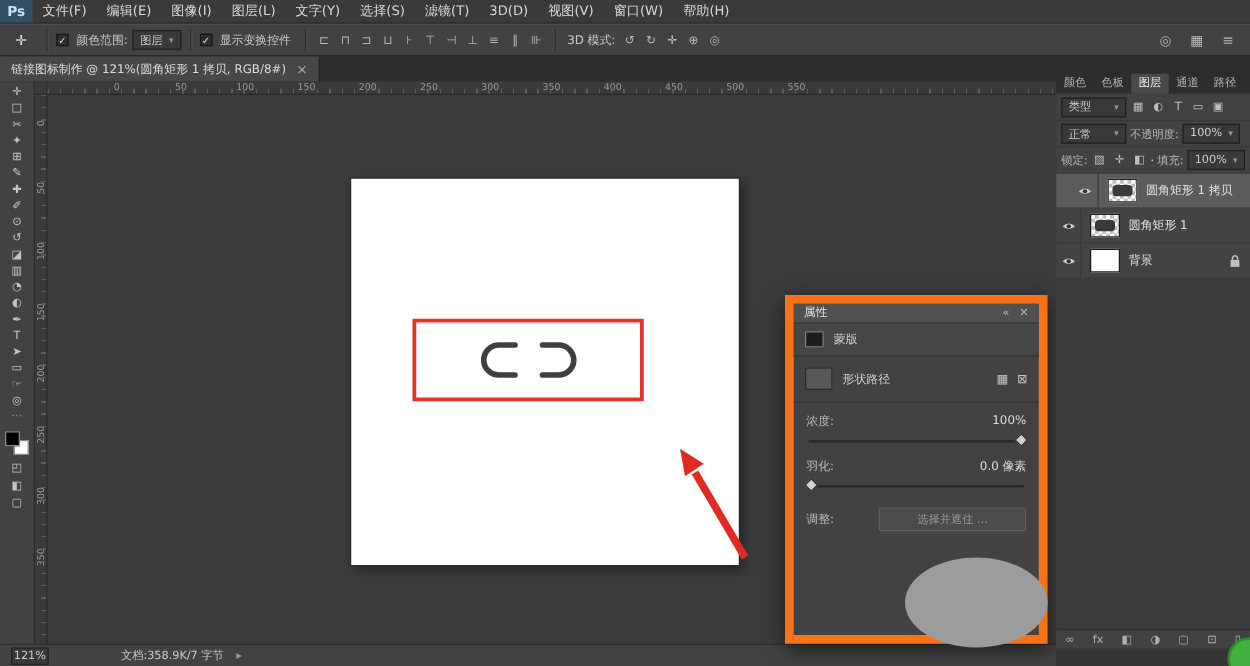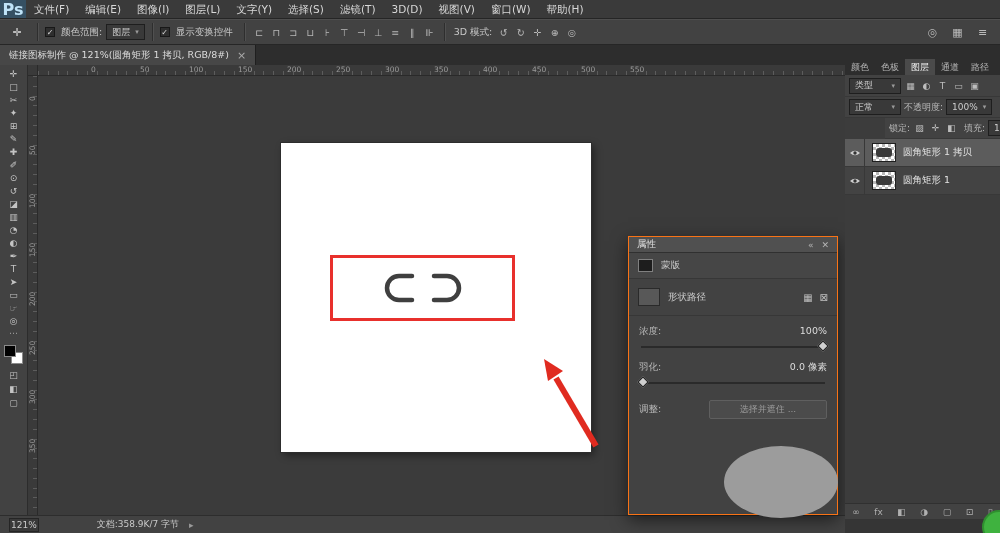--- a/index.html
+++ b/index.html
@@ -8,21 +8,21 @@
     position:relative; width:1000px; height:533px; overflow:hidden;
     background:#3b3b3b;
     font-family:"DejaVu Sans","Liberation Sans",sans-serif;
     color:#ccc; -webkit-font-smoothing:antialiased; cursor:default;
   }
   
   .menubar { position:absolute; left:0; top:0; width:100%; height:19px;
     background:#3a3a3a; border-bottom:1px solid #252525;
     display:flex; align-items:stretch; font-size:10.5px; color:#d8d8d8; z-index:8; }
   .ps-logo { width:26px; background:#355063; color:#bfe3f8; font-weight:bold;
-    display:flex; align-items:center; justify-content:center; font-size:16px; }
+    display:flex; align-items:center; justify-content:center; font-size:11px; }
   .menu-items { display:flex; }
   .menu-item { padding:0 8px; line-height:18px; white-space:nowrap; }
   
   .optionsbar { position:absolute; left:0; top:19px; width:100%; height:26px;
     background:#424242; border-bottom:1px solid #262626; border-top:1px solid #4e4e4e;
     display:flex; align-items:center; font-size:9.5px; color:#c7c7c7; z-index:8; padding-left:4px; }
   .opt-tool { width:26px; text-align:center; font-size:11px; color:#ddd; }
   .vsep { width:1px; height:18px; background:#2e2e2e; box-shadow:1px 0 0 #505050; margin:0 7px; flex:none; }
   .cb { width:10px; height:10px; background:#2e2e2e; border:1px solid #181818;
     color:#ddd; font-size:8px; line-height:9px; text-align:center; margin-right:4px; flex:none; }
@@ -71,21 +71,21 @@
     writing-mode:vertical-rl; transform:rotate(180deg); text-align:right; }
   
   .canvas { position:absolute; left:38px; top:76px; width:807px; height:439px; background:#3b3b3b; z-index:1; }
   .doc { position:absolute; left:243px; top:67px; width:310px; height:309px; background:#ffffff;
     box-shadow:0 0 0 1px #2d2d2d, 3px 3px 8px rgba(0,0,0,.45); }
   .redrect { position:absolute; left:49px; top:112px; width:185px; height:66px;
     border:3px solid var(--accent-red,#e8302c); display:flex; align-items:center; justify-content:center; }
   .annot-arrow { position:absolute; left:498px; top:275px; width:70px; height:100px; pointer-events:none; }
   
   .props { position:absolute; left:628px; top:236px; width:210px; height:279px;
-    background:#424242; border:1px solid #f97316; box-shadow:0 5px 16px rgba(0,0,0,.55); z-index:5; font-size:9.5px; }
+    background:#424242; border:7px solid #f97316; box-shadow:0 5px 16px rgba(0,0,0,.55); z-index:5; font-size:9.5px; }
   .props-header { height:16px; background:#505050; border-bottom:1px solid #303030;
     display:flex; align-items:center; padding:0 8px; color:#e0e0e0; }
   .props-header .hicons { margin-left:auto; display:flex; gap:8px; color:#b5b5b5; font-size:9px; }
   .props-maskrow { height:26px; display:flex; align-items:center; gap:8px; padding:0 9px;
     border-bottom:1px solid #373737; background:#464646; }
   .mask-thumb { width:15px; height:13px; background:#1d1d1d; border:1px solid #808080; }
   .props-pathrow { display:flex; align-items:center; gap:8px; padding:9px 9px; border-bottom:1px solid #373737; }
   .path-thumb { width:22px; height:18px; background:#585858; border:1px solid #2a2a2a; }
   .props-pathrow .picons { margin-left:auto; display:flex; gap:7px; color:#c0c0c0; font-size:10px; }
   .slider-block { padding:9px 10px 0; }
@@ -106,27 +106,27 @@
   .rightcol { position:absolute; left:845px; top:45px; width:155px; height:488px;
     background:#3c3c3c; z-index:7; display:flex; flex-direction:column; font-size:9px; }
   .rc-gap { height:12px; background:#2d2d2d; flex:none; }
   .rc-tabs { height:18px; background:#2d2d2d; display:flex; align-items:flex-end; flex:none; }
   .rc-tab { padding:0 6px; line-height:16px; height:16px; color:#b5b5b5; white-space:nowrap; }
   .rc-tab.active { background:#4a4a4a; color:#efefef; }
   .rc-row { display:flex; align-items:center; padding:0 4px; gap:3px; background:#424242;
     border-bottom:1px solid #383838; flex:none; }
   .rc-filter { height:22px; }
   .rc-blend { height:21px; }
-  .rc-lock { height:21px;margin-left:40px; }
+  .rc-lock { height:21px; }
   .rc-icons { display:flex; gap:3px; color:#bdbdbd; }
   .rc-icons span { width:13px; text-align:center; }
   .rc-label { color:#b9b9b9; white-space:nowrap; }
   .layer-row { height:28px; display:flex; align-items:center; background:#434343;
     border-bottom:1px solid #383838; flex:none; }
-  .layer-row.selected { background:#5c5c5c; }
+  .layer-row.selected { background:#5c5c5c;justify-content:center; }
   .eye-cell { width:20px; align-self:stretch; display:flex; align-items:center; justify-content:center;
     border-right:1px solid #383838; flex:none; }
   .thumb { width:24px; height:19px; margin:0 7px; border:1px solid #1f1f1f; position:relative; flex:none;
     background-color:#fff;
     background-image:linear-gradient(45deg,#b9b9b9 25%,transparent 25% 75%,#b9b9b9 75%),
                      linear-gradient(45deg,#b9b9b9 25%,transparent 25% 75%,#b9b9b9 75%);
     background-size:6px 6px; background-position:0 0,3px 3px; }
   .thumb.plain { background:#fff; }
   .thumb .shape { position:absolute; left:3px; right:3px; top:4px; bottom:4px; background:#3a3a3a; border-radius:3px; }
   .layer-name { font-size:9.5px; color:#e2e2e2; white-space:nowrap; }
@@ -407,20 +407,34 @@
         <svg width="12" height="8" viewBox="0 0 12 8">
           <path d="M1 4 Q6 -0.5 11 4 Q6 8.5 1 4 Z" fill="#cfcfcf"></path>
             <circle cx="6" cy="4" r="1.7" fill="#333"></circle>
         </svg>
       </span>
       <span class="thumb">
           <span class="shape"></span>
         </span>
       <span class="layer-name">圆角矩形 1</span>
     </div>
+    <div class="layer-row">
+      <span class="eye-cell">
+        <svg width="12" height="8" viewBox="0 0 12 8">
+          <path d="M1 4 Q6 -0.5 11 4 Q6 8.5 1 4 Z" fill="#cfcfcf"></path>
+            <circle cx="6" cy="4" r="1.7" fill="#333"></circle>
+        </svg>
+      </span>
+      <span class="thumb plain"></span>
+      <span class="layer-name">背景</span>
+      <svg class="layer-lock" width="8" height="10" viewBox="0 0 8 10">
+        <rect x="0.5" y="4" width="7" height="5.5" fill="#c0c0c0"></rect>
+        <path d="M2 4 V2.6 A2 2 0 0 1 6 2.6 V4" fill="none" stroke="#c0c0c0" stroke-width="1.2"></path>
+      </svg>
+    </div>
     <div class="rc-empty"></div>
     <div class="rc-footer">
         <span>∞</span>
         <span>fx</span>
         <span>◧</span>
         <span>◑</span>
         <span>▢</span>
         <span>⊡</span>
         <span>▯</span>
       </div>

